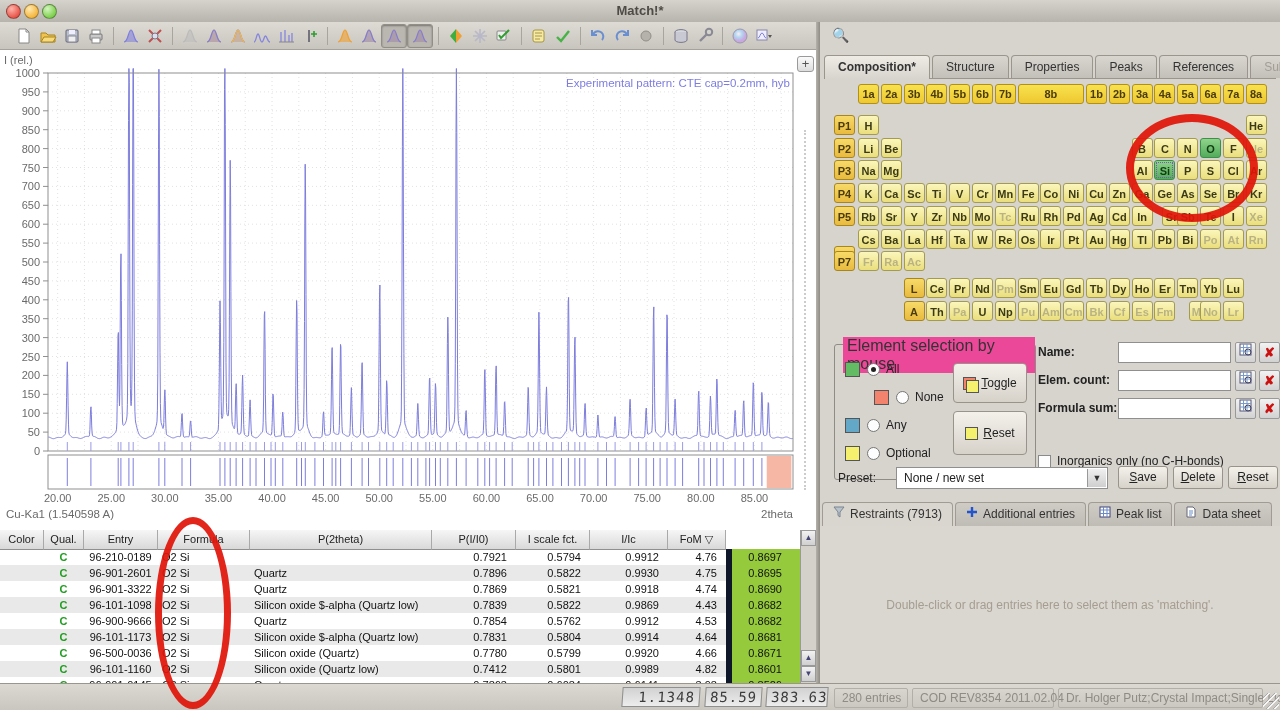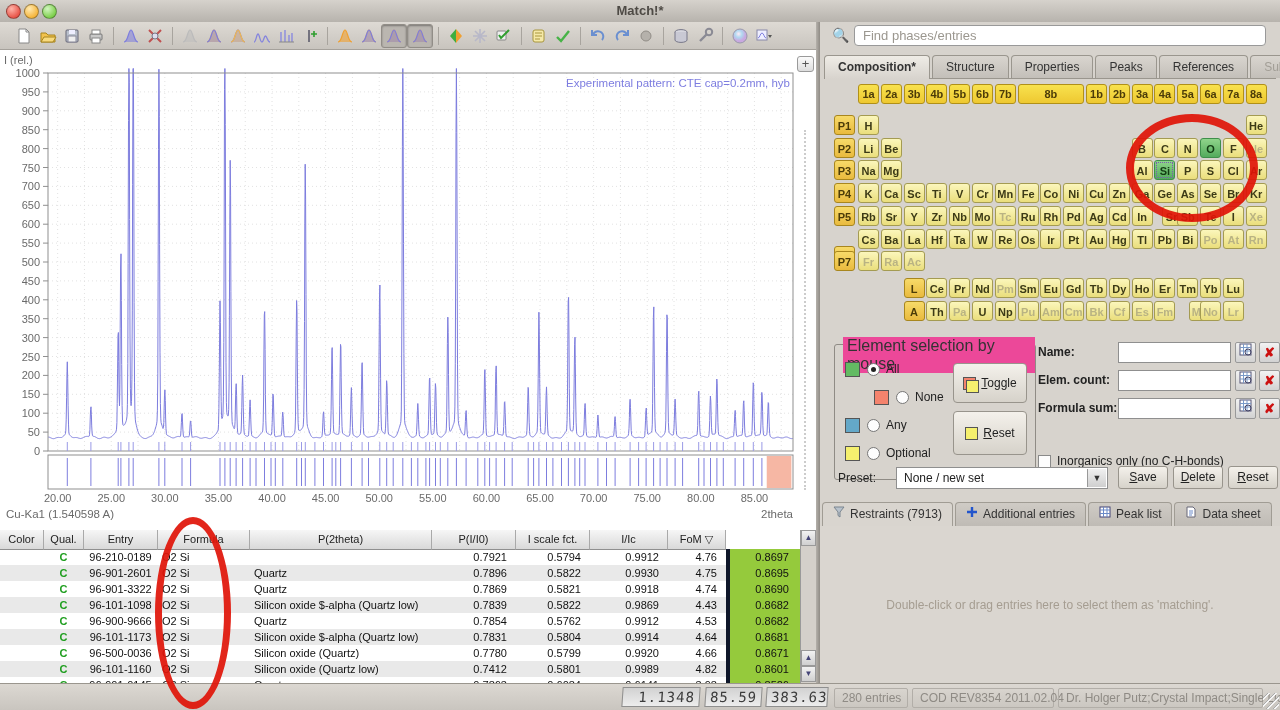--- a/index.html
+++ b/index.html
@@ -30,21 +30,21 @@
   #results{position:absolute;left:0;top:530px;width:800px;height:153px;overflow:hidden;background:#fff;}
   .trow{display:grid;grid-template-columns:44px 40px 74px 92px 182px 84px 74px 78px 58px 74px;height:16px;line-height:16px;font-size:11px;}
   #thead .tcell{background:linear-gradient(#f6f6f6,#d9d9d9);border-right:1px solid #a9a9a9;border-bottom:1px solid #8f8f8f;
     height:19px;line-height:19px;text-align:center;color:#222;}
   #thead .trow{height:19px;}
   .tcell{overflow:hidden;white-space:nowrap;}
   .td{border-right:1px solid transparent;padding:0 4px;box-sizing:border-box;color:#111;}
   .td.num{text-align:right;padding-right:8px;}
   .td.qual{color:#1f9e1f;font-weight:bold;text-align:center;}
   .td.entry{text-align:center;padding:0;}
-  .td.fom{background:#95ca3c;text-align:right;padding-right:10px;border-left:4px solid #0f172a;}
+  .td.fom{background:#95ca3c;text-align:right;padding-right:17px;border-left:6px solid #0f172a;}
   .r-even{background:#ffffff;} .r-odd{background:#e9e9e9;}
   #vscroll{position:absolute;left:800px;top:530px;width:16px;height:153px;background:#d4d0ca;border-left:1px solid #9a9a9a;box-sizing:border-box;}
   .sbtn{position:absolute;left:0;width:15px;height:16px;background:linear-gradient(#f2f2f2,#cfcfcf);
     border:1px solid #999;box-sizing:border-box;font-size:8px;text-align:center;line-height:14px;color:#447;}
   
   #statusbar{position:absolute;left:0;top:683px;width:1280px;height:27px;
     background:linear-gradient(#dcd8d2,#c9c5bf);border-top:1px solid #9a968e;box-sizing:border-box;}
   .lcd{position:absolute;top:3px;height:20px;background:linear-gradient(#d2d2d2,#ededed);
     border:1px solid #8f8f8f;box-sizing:border-box;color:#3c3c3c;
     font-family:"DejaVu Sans Mono",monospace;font-size:14px;line-height:18px;text-align:right;
@@ -723,21 +723,20 @@
   <div id="vscroll">
     <div class="sbtn" style="top:0">▲</div>
     <div class="sbtn" style="top:120px">▲</div>
     <div class="sbtn" style="top:136px">▼</div>
   </div>
 
   <div id="divider"></div>
   <div id="rpanel">
     <div id="search-row">
       <span id="search-icon">🔍</span>
-      <input id="search-input" type="text" placeholder="Find phases/entries" style="">
     </div>
     <div id="tabs">
         <div class="tab active">Composition*</div>
         <div class="tab">Structure</div>
         <div class="tab">Properties</div>
         <div class="tab">Peaks</div>
         <div class="tab">References</div>
         <div class="tab disabled">Subfiles</div>
       </div>
     <div id="ptable">

